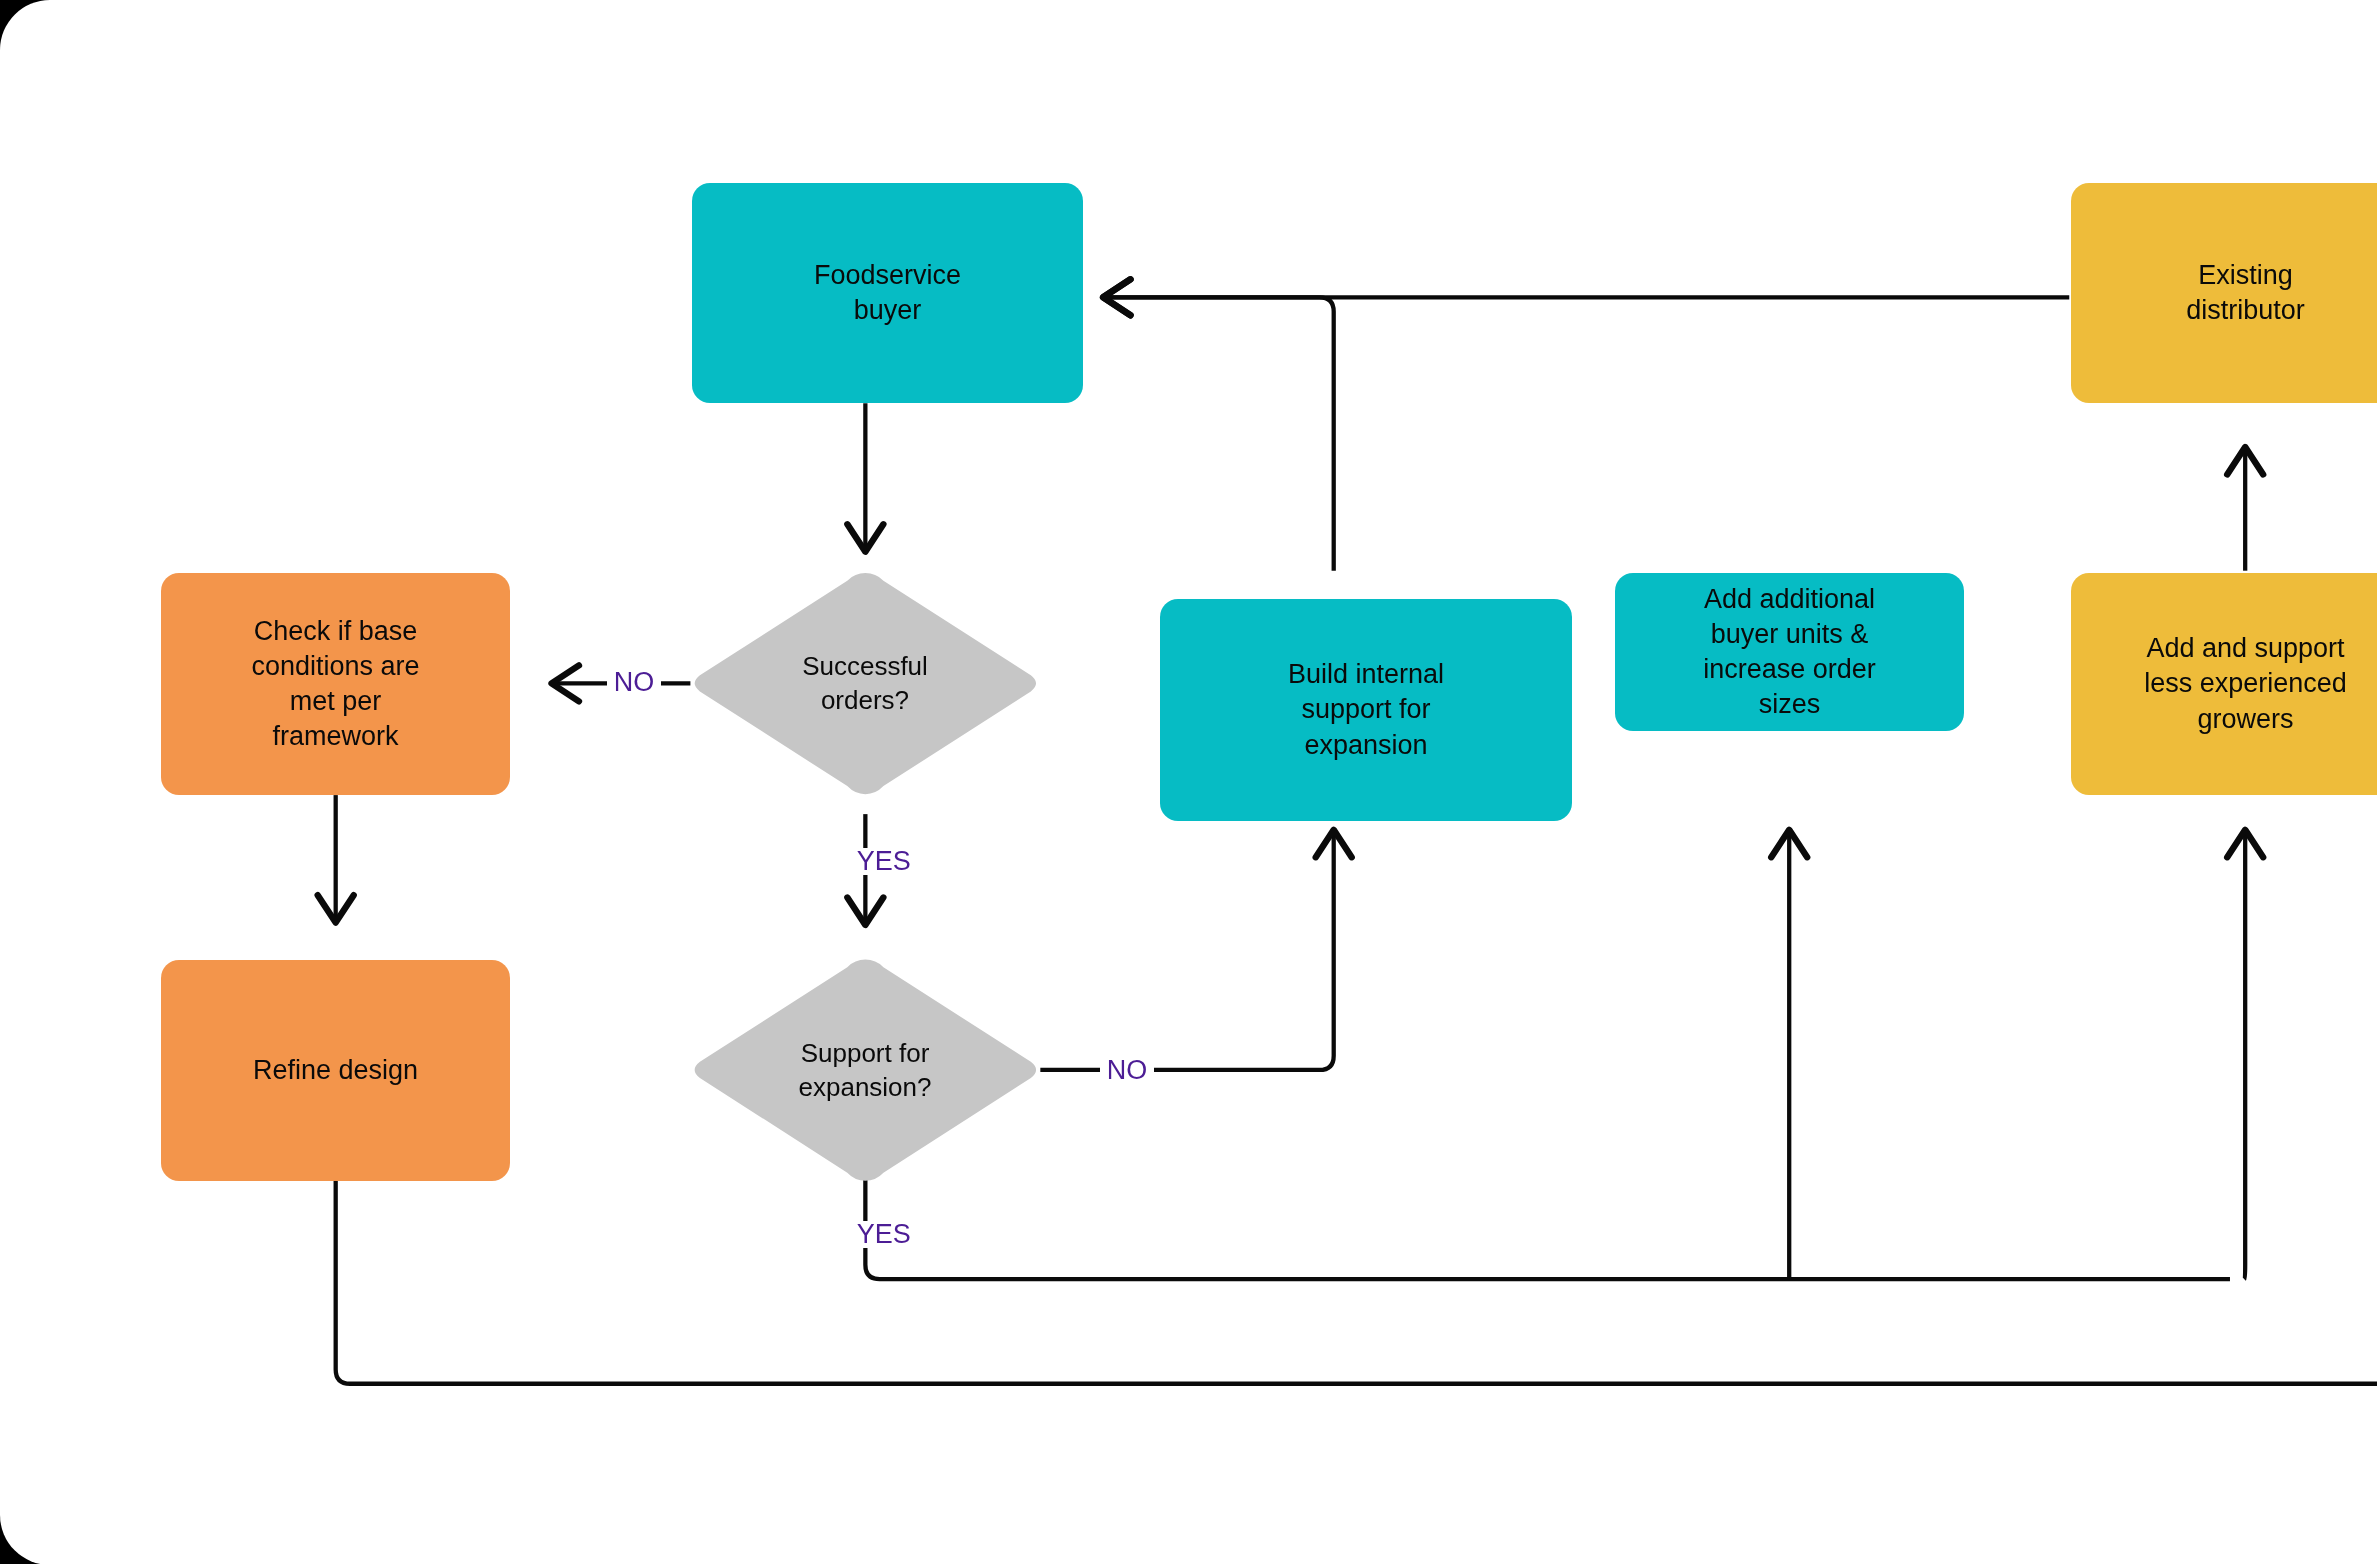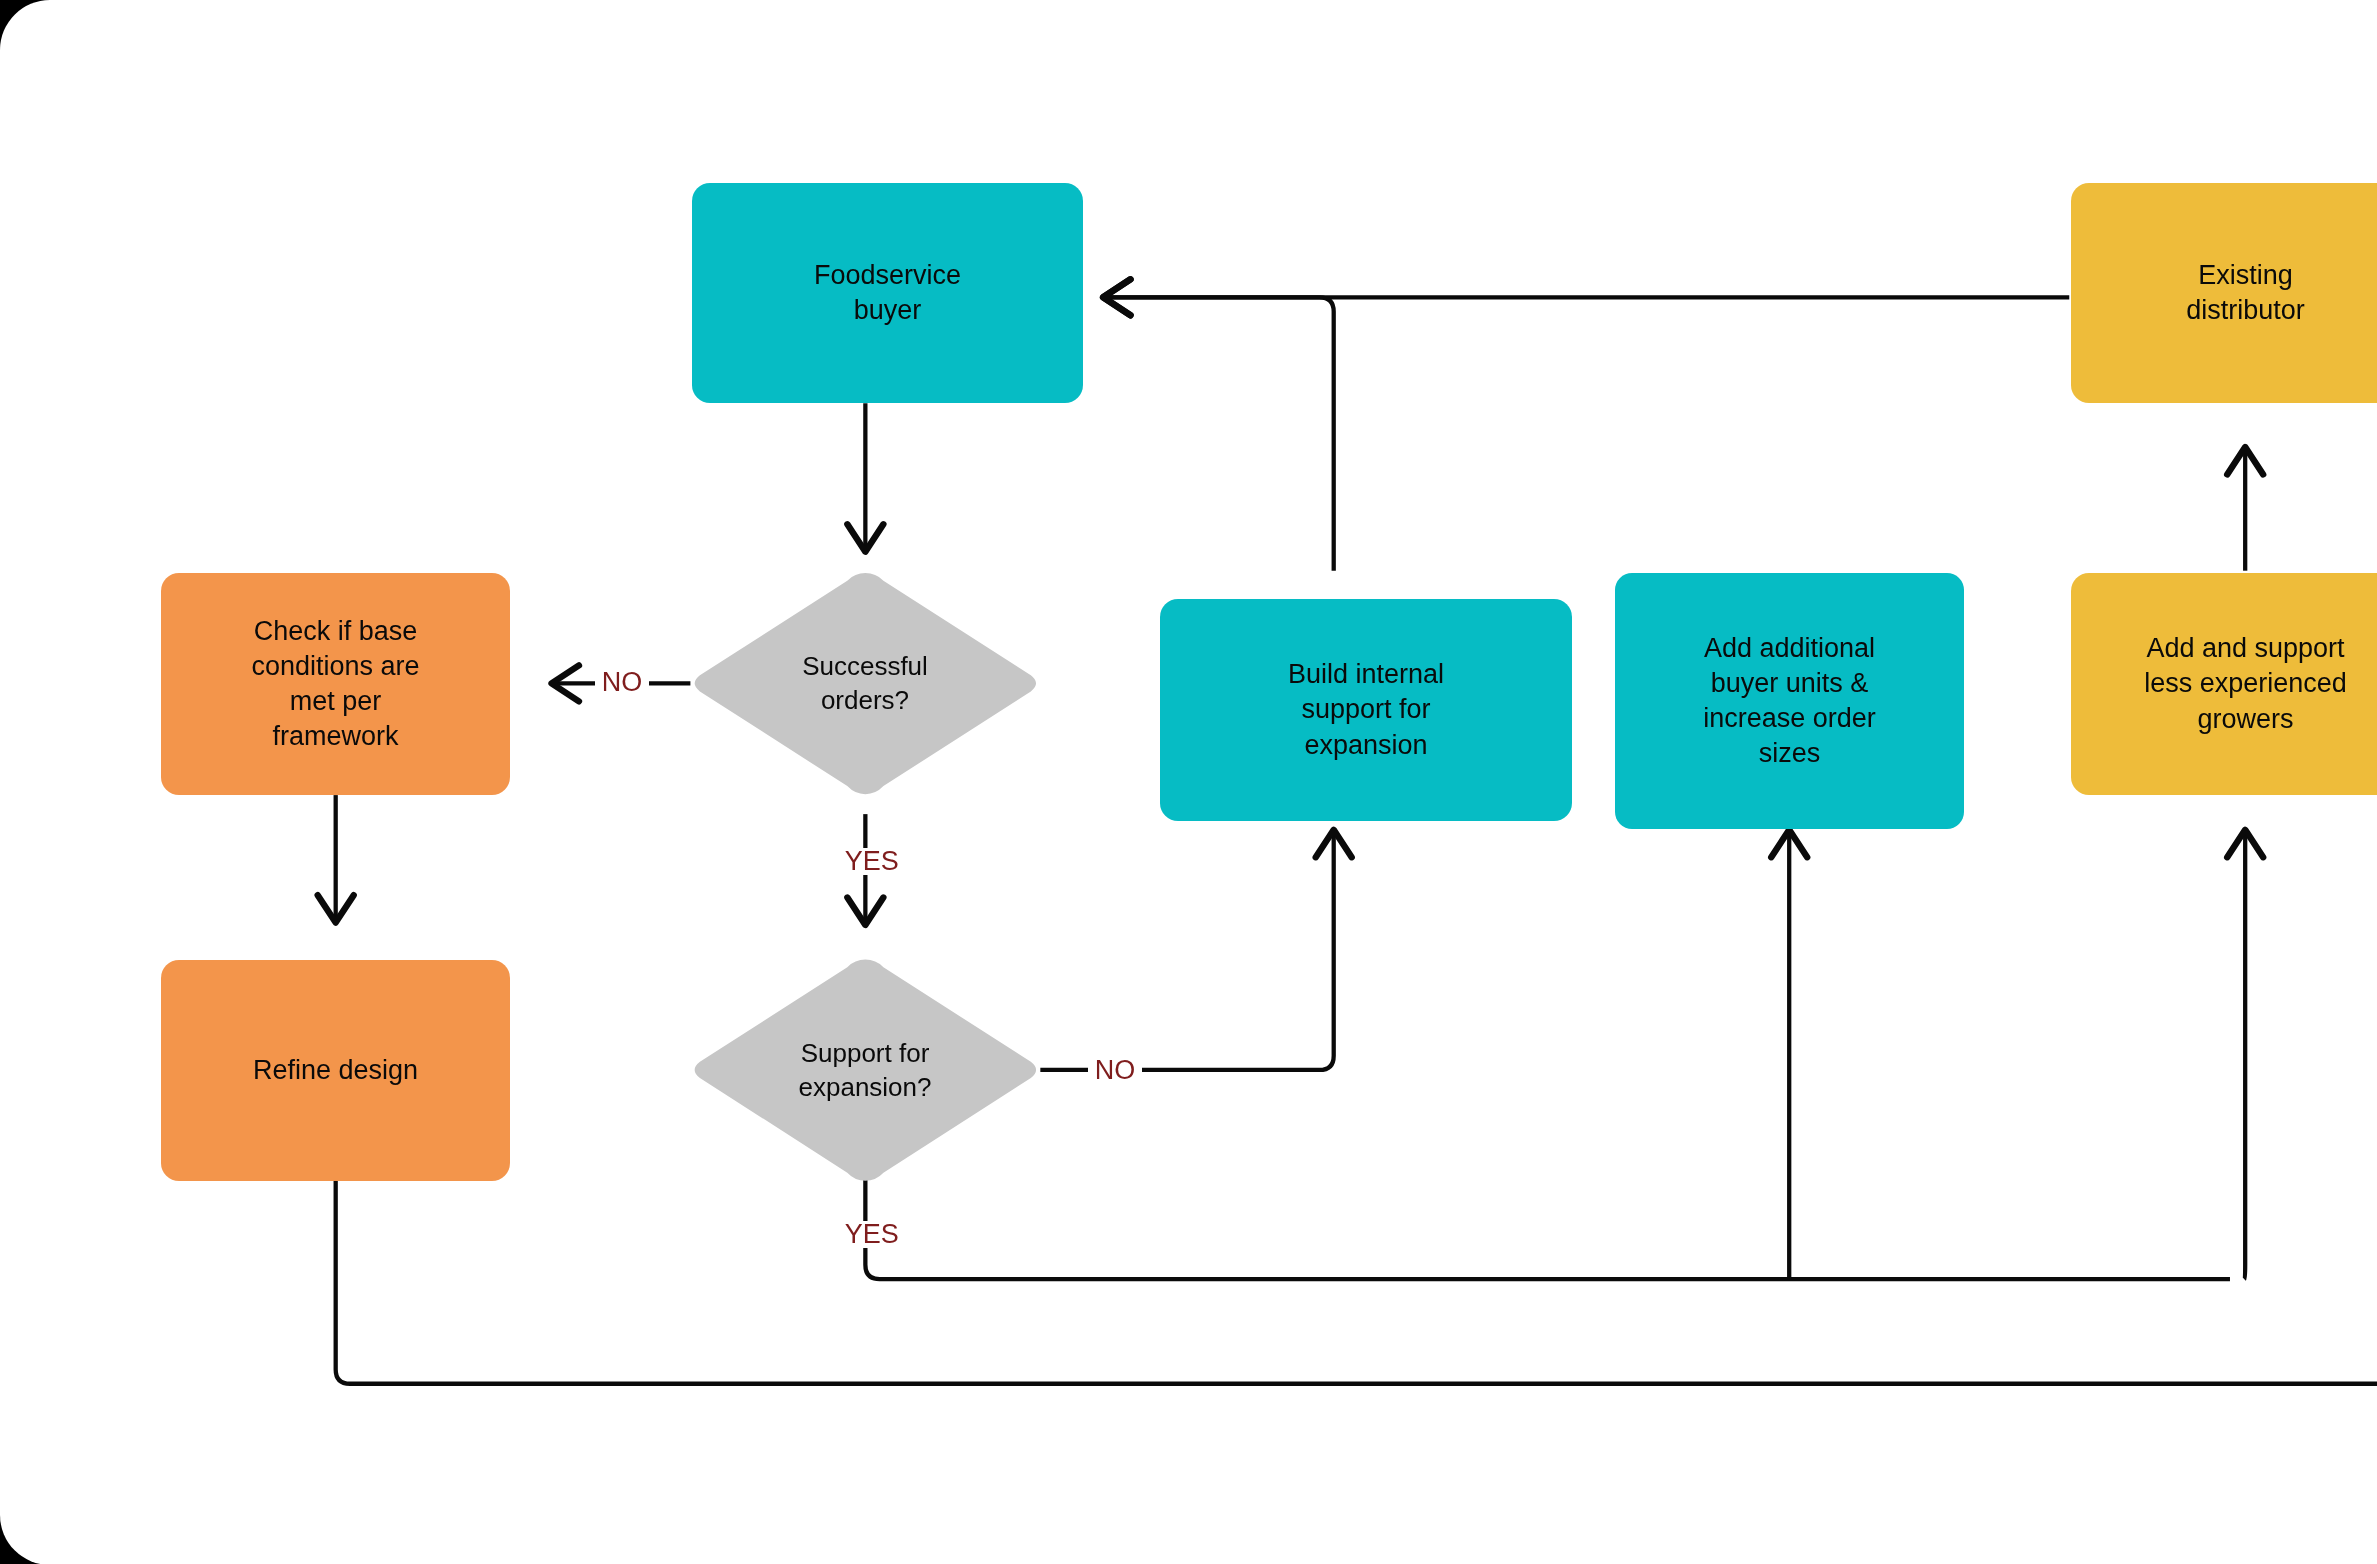--- a/index.html
+++ b/index.html
@@ -7,22 +7,22 @@
        font-family:"Liberation Sans","DejaVu Sans",sans-serif;}
   #canvas{position:absolute;left:0;top:0;width:3034px;height:1565px;
           background:#ffffff;border-radius:50px;overflow:hidden;}
   svg.layer{position:absolute;left:0;top:0;width:3034px;height:1565px;}
   .node{position:absolute;display:flex;align-items:center;justify-content:center;
         text-align:center;border-radius:18px;box-sizing:border-box;
         color:#0a0a0a;font-size:27px;line-height:1.30;font-weight:400;padding:4.8px 12.4px;}
   .diamond-wrap{position:absolute;display:flex;align-items:center;justify-content:center;}
   .diamond-label{position:relative;z-index:2;text-align:center;font-size:26px;
                  line-height:1.30;color:#0a0a0a;}
-  .edge-label{position:absolute;font-size:27px;color:#7f1d1d;
-              background:#fff;padding:0 6.7px;line-height:1;}
+  .edge-label{position:absolute;font-size:27px;color:#4c1d95;
+              background:#fff;padding:0 6.7px;line-height:1;margin-left:12px;}
 </style>
 </head>
 <body>
 
 <div id="canvas">
 
   <svg class="layer" viewBox="0 0 6381 3291" xmlns="http://www.w3.org/2000/svg">
     <defs>
       <marker id="ah" markerWidth="11" markerHeight="11" refX="8.6" refY="5.5" orient="auto" markerUnits="strokeWidth">
         <path d="M 2.2 1.3 L 8.6 5.5 L 2.2 9.7" fill="none" stroke="#0a0a0a" stroke-width="1.5" stroke-linecap="round" stroke-linejoin="round"></path>
@@ -109,21 +109,21 @@
     <span class="diamond-label" style="white-space:pre-line;">Support for
 expansion?</span>
   </div>
 
   <div class="node" style="left:1160px;top:599px;width:412px;height:222px;background:#06bcc4;">
     <span style="white-space:pre-line;">Build internal
 support for
 expansion</span>
   </div>
 
-  <div class="node" style="left:1615px;top:573px;width:349px;height:256px;background:#06bcc4;border-radius:17px;">
+  <div class="node" style="left:1615px;top:573px;width:349px;height:158px;background:#06bcc4;">
     <span style="white-space:pre-line;">Add additional
 buyer units &amp;
 increase order
 sizes</span>
   </div>
 
   <div class="node" style="left:2071px;top:573px;width:349px;height:222px;background:#eebc3a;">
     <span style="white-space:pre-line;">Add and support
 less experienced
 growers</span>

